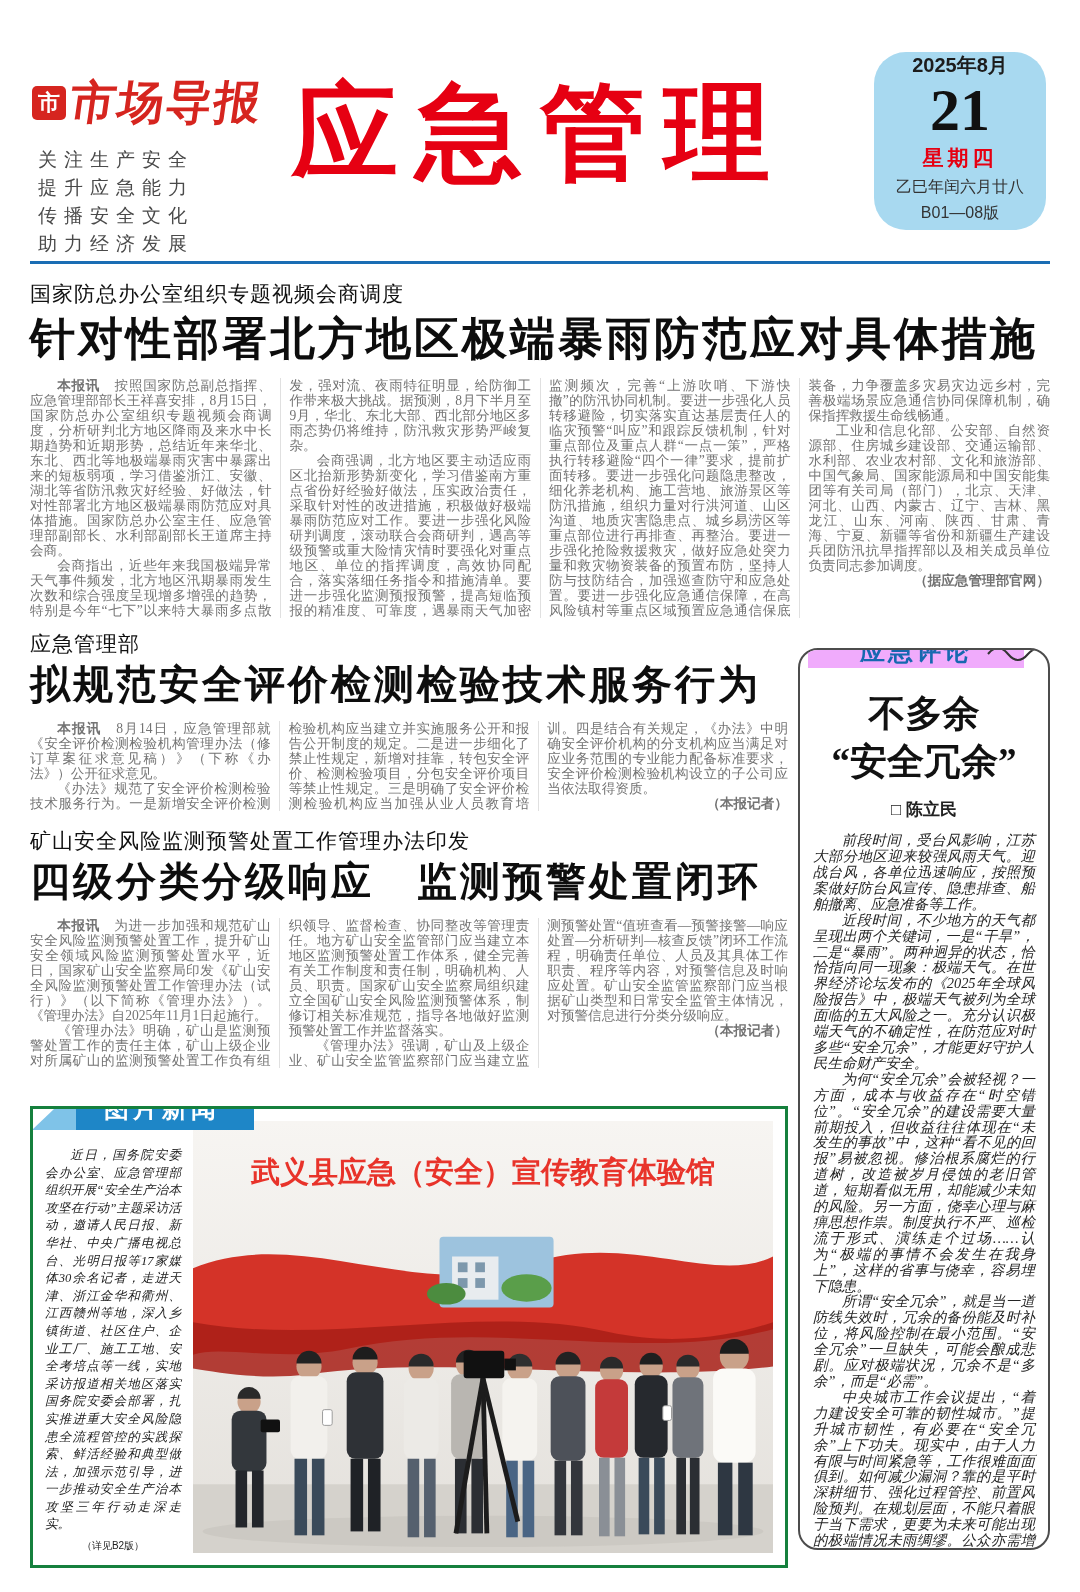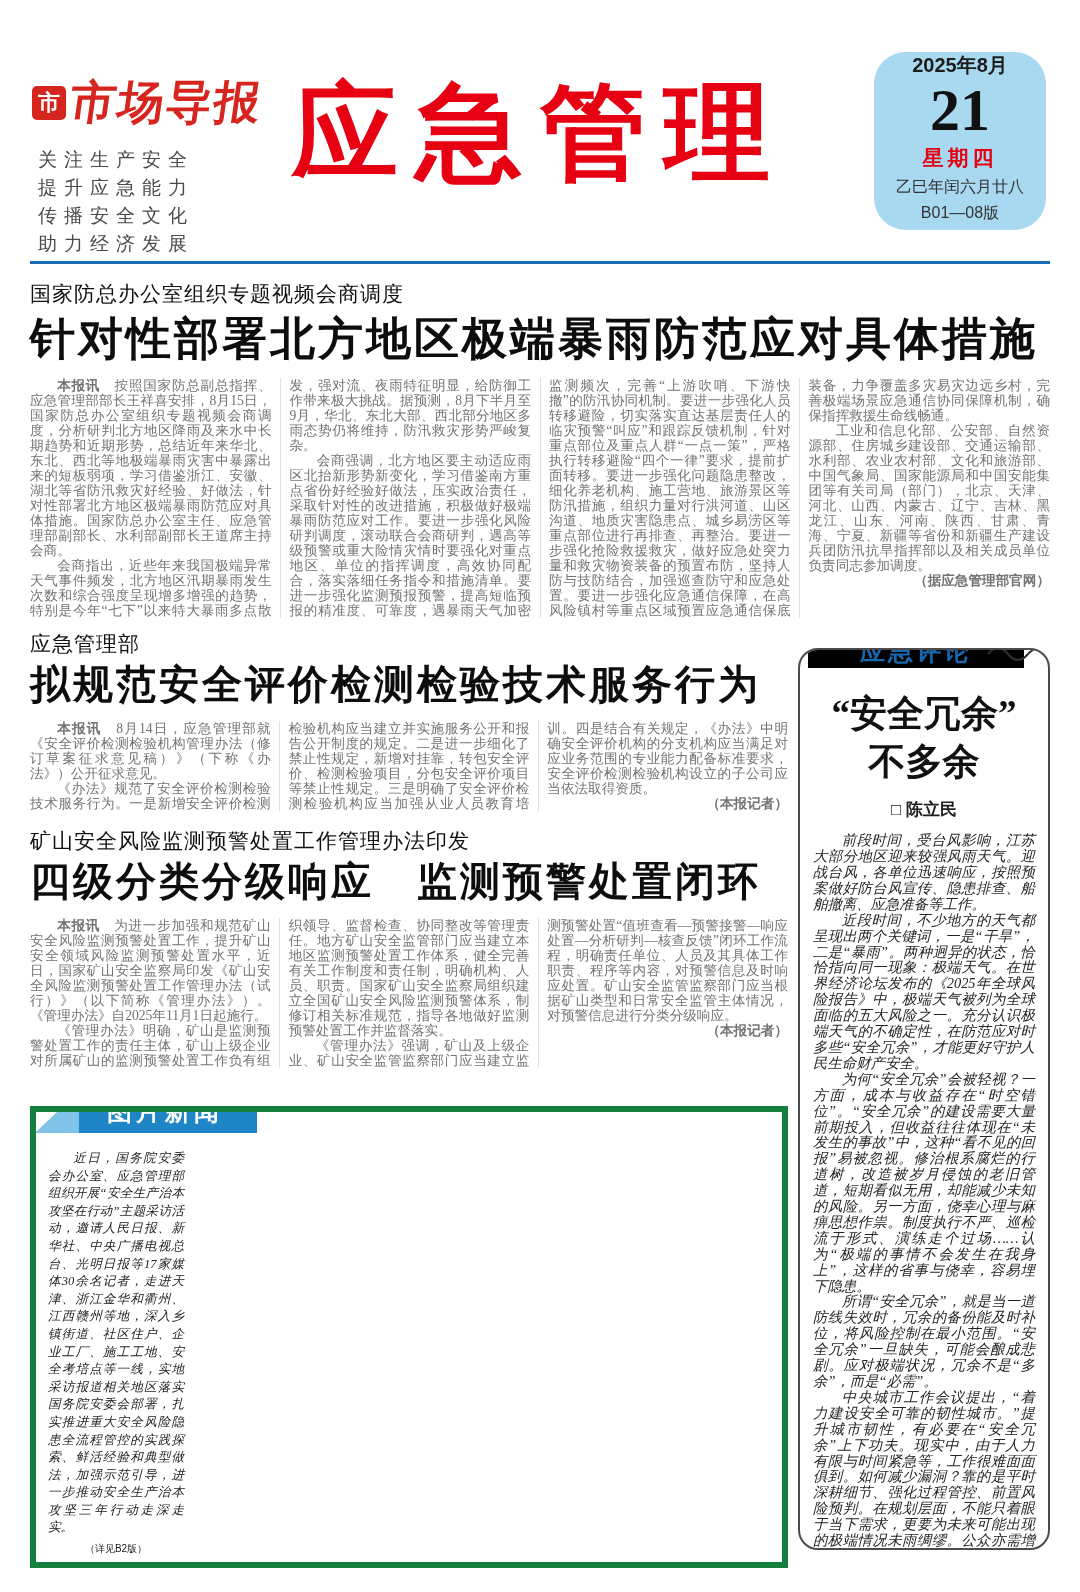--- a/index.html
+++ b/index.html
@@ -51,34 +51,34 @@
   .left-col { width:758px; }
   .right-col { width:252px; margin-left:10px; position:relative; }
 
   .article2 { }
   .article3 { margin-top:16px; }
 
   
   .comment-box { position:relative; margin-top:18px; border:2px solid #4c4c4c;
                  border-radius:20px; padding:38px 13px 10px; height:902px; overflow:hidden; }
   .comment-banner { position:absolute; top:-16px; left:8px; right:24px; height:34px;
-                    background:#000000; text-align:center; line-height:34px;
+                    background:#f0abfc; text-align:center; line-height:34px;
                     font-family:"Liberation Sans",sans-serif; font-size:25px; font-weight:bold;
                     color:#1668b0; letter-spacing:3px; }
   .wave { position:absolute; right:-22px; top:8px; }
   .c-title { text-align:center; font-size:37px; font-weight:900; color:#111; line-height:1.3;
              margin-top:2px; }
   .c-author { text-align:center; font-size:17px; font-weight:bold; margin:12px 0 12px;
               font-family:"Liberation Sans",sans-serif; color:#222; }
   .c-body p { font-size:14.4px; line-height:15.9px; text-align:justify; text-indent:2em;
               color:#242424; font-style:italic; }
 
   
-  .photo-box { position:relative; margin-top:38px; border:6px solid #15803d;
-               display:flex; height:462px; padding:12px 12px 12px 8px; overflow:hidden;flex-direction:column; }
+  .photo-box { position:relative; margin-top:38px; border:3px solid #15803d;
+               display:flex; height:462px; padding:12px 12px 12px 8px; overflow:hidden; }
   .photo-badge { position:absolute; top:-22px; left:-1px; display:flex; align-items:flex-end; }
   .badge-fold { width:0; height:0; border-bottom:42px solid #7fc3e8; border-left:44px solid transparent; }
   .badge-label { background:#1e86c7; color:#fff; font-family:"Liberation Sans",sans-serif;
                  font-weight:bold; font-size:25px; letter-spacing:4px; padding:5px 34px 5px 28px; }
   .caption-col { width:146px; padding:26px 6px 0 4px; font-size:12.6px; line-height:17.6px;
                  text-align:justify; color:#222; font-style:italic; }
   .caption-col .cap { text-indent:2em; }
   .cap-see { text-align:center; font-style:normal; font-family:"Liberation Sans",sans-serif;
              font-size:10px; margin-top:3px; }
   .cap-ph { text-align:right; font-style:normal; font-family:"Liberation Sans",sans-serif;
@@ -282,22 +282,22 @@
     <div class="right-col">
       <div class="comment-box">
         <div class="comment-banner">
           
           <span>应急评论</span>
           <svg class="wave" width="60" height="22">
             <path d="M2,12 q10,-12 20,0 q10,12 20,0 q8,-9 16,-2" stroke="#333" stroke-width="2" fill="none"></path>
           </svg>
         </div>
         <div class="c-title">
+          <div>不多余</div>
           <div>“安全冗余”</div>
-          <div>不多余</div>
         </div>
         <div class="c-author">□ 陈立民</div>
         <div class="c-body">
           <p>前段时间，受台风影响，江苏大部分地区迎来较强风雨天气。迎战台风，各单位迅速响应，按照预案做好防台风宣传、隐患排查、船舶撤离、应急准备等工作。</p>
           <p>近段时间，不少地方的天气都呈现出两个关键词，一是“干旱”，二是“暴雨”。两种迥异的状态，恰恰指向同一现象：极端天气。在世界经济论坛发布的《2025年全球风险报告》中，极端天气被列为全球面临的五大风险之一。充分认识极端天气的不确定性，在防范应对时多些“安全冗余”，才能更好守护人民生命财产安全。</p>
           <p>为何“安全冗余”会被轻视？一方面，成本与收益存在“时空错位”。“安全冗余”的建设需要大量前期投入，但收益往往体现在“未发生的事故”中，这种“看不见的回报”易被忽视。修治根系腐烂的行道树，改造被岁月侵蚀的老旧管道，短期看似无用，却能减少未知的风险。另一方面，侥幸心理与麻痹思想作祟。制度执行不严、巡检流于形式、演练走个过场……认为“极端的事情不会发生在我身上”，这样的省事与侥幸，容易埋下隐患。</p>
           <p>所谓“安全冗余”，就是当一道防线失效时，冗余的备份能及时补位，将风险控制在最小范围。“安全冗余”一旦缺失，可能会酿成悲剧。应对极端状况，冗余不是“多余”，而是“必需”。</p>
           <p>中央城市工作会议提出，“着力建设安全可靠的韧性城市。”提升城市韧性，有必要在“安全冗余”上下功夫。现实中，由于人力有限与时间紧急等，工作很难面面俱到。如何减少漏洞？靠的是平时深耕细节、强化过程管控、前置风险预判。在规划层面，不能只着眼于当下需求，更要为未来可能出现的极端情况未雨绸缪。公众亦需增强风险意识。通过科普等手段提升个人防护能力，这同样是一种必要的“冗余”。</p>
 
         </div>

